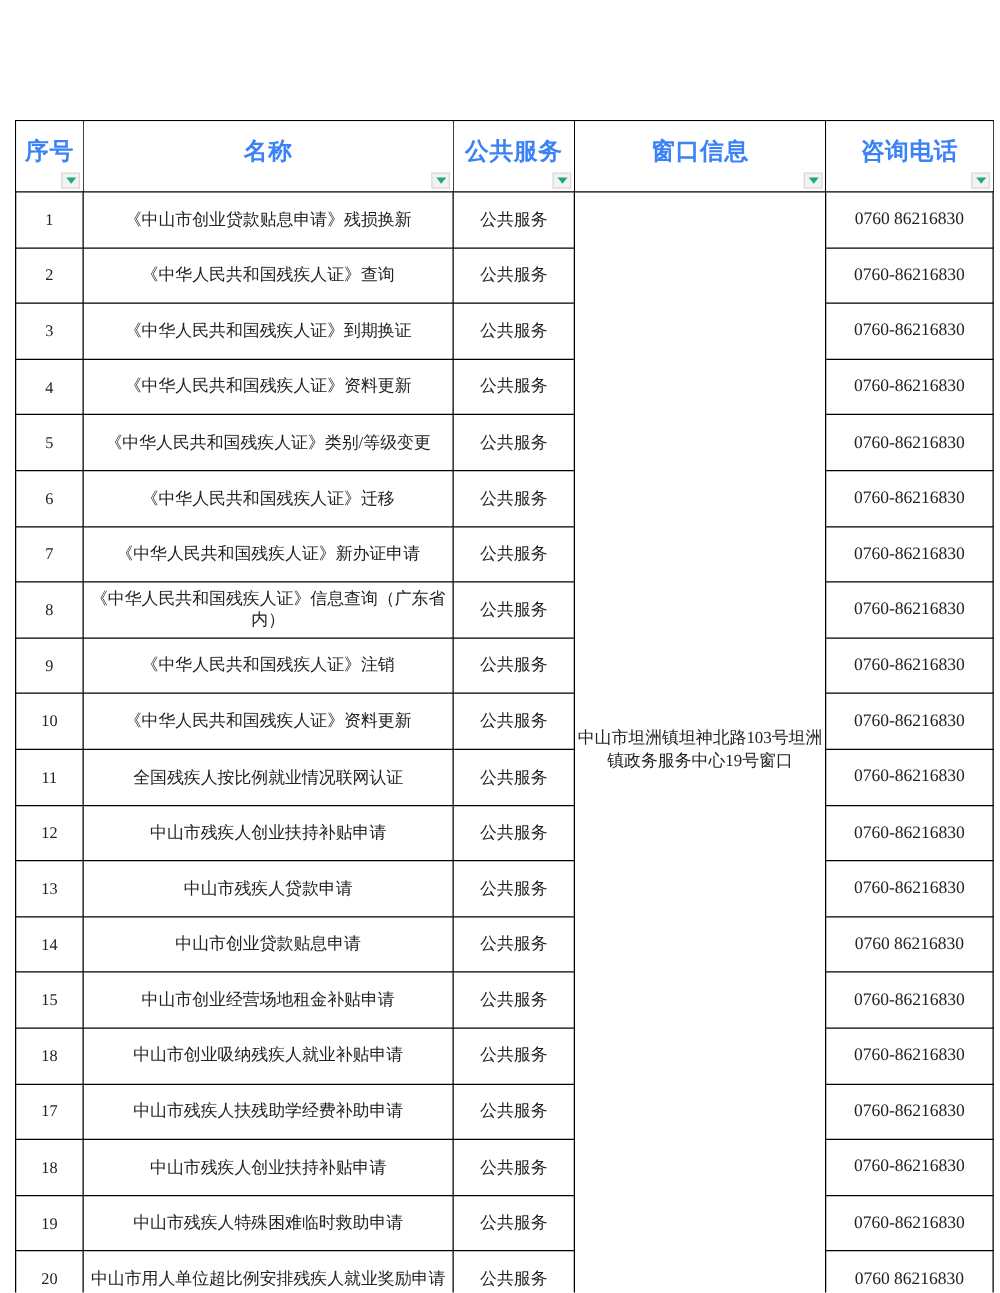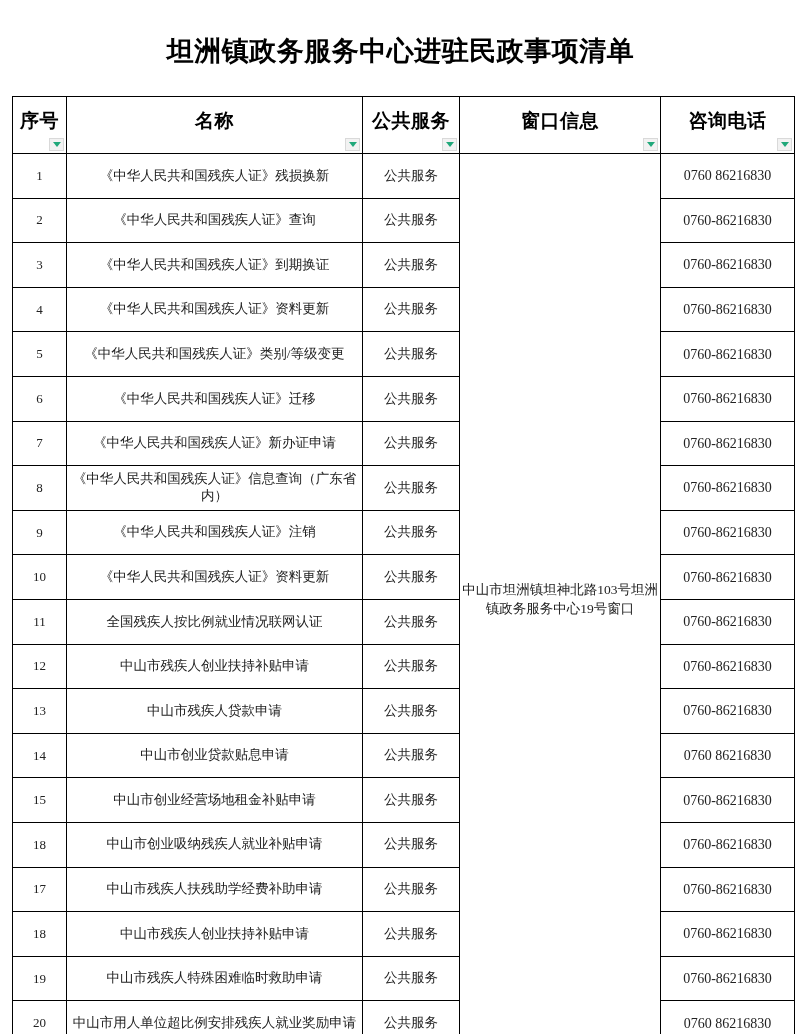--- a/index.html
+++ b/index.html
@@ -67,21 +67,21 @@
     align-items: center;
     justify-content: center;
     height: 100%;
     padding-bottom: 9px;
     box-sizing: border-box;
   }
   .hdr-text {
     font-size: 19px;
     font-weight: bold;
     font-family: "Liberation Serif", "DejaVu Serif", serif;
-    color: #000000;
+    color: #3b82f6;
     letter-spacing: 0.5px;
     white-space: nowrap;
   }
   .filter-btn {
     position: absolute;
     right: 2px;
     bottom: 2px;
     width: 15px;
     height: 13px;
     background: #f2f2f2;
@@ -140,23 +140,20 @@
   th.h-name { width: 295px; margin-top: 28px; }
   th.h-type { width: 96px; }
   th.h-window { width: 200px; }
   th.h-phone { width: 133px; }
 </style>
 </head>
 <body>
 
 <div class="sheet">
 
-  <div class="title-band">
-    <div class="doc-title">坦洲镇政务服务中心进驻民政事项清单</div>
-  </div>
 
   <table class="grid">
     <thead>
       <tr>
         <th class="h-no">
           <div class="hdr-inner">
             <span class="hdr-text">序号</span>
           </div>
           <span class="filter-btn">
               <i class="caret"></i>
@@ -193,21 +190,21 @@
           <span class="filter-btn">
               <i class="caret"></i>
             </span>
         </th>
       </tr>
     </thead>
     <tbody id="tbody">
         <tr>
           <td class="c-no">1</td>
           <td class="c-name">
-            <span class="cell-txt">《中华人民共和国残疾人证》残损换新</span>
+            <span class="cell-txt">《中山市创业贷款贴息申请》残损换新</span>
           </td>
           <td class="c-type">公共服务</td>
           <td class="c-window" rowspan="20">
             <span class="win-txt">中山市坦洲镇坦神北路103号坦洲镇政务服务中心19号窗口</span>
           </td>
           <td class="c-phone">0760 86216830</td>
         </tr>
         <tr>
           <td class="c-no">2</td>
           <td class="c-name">

